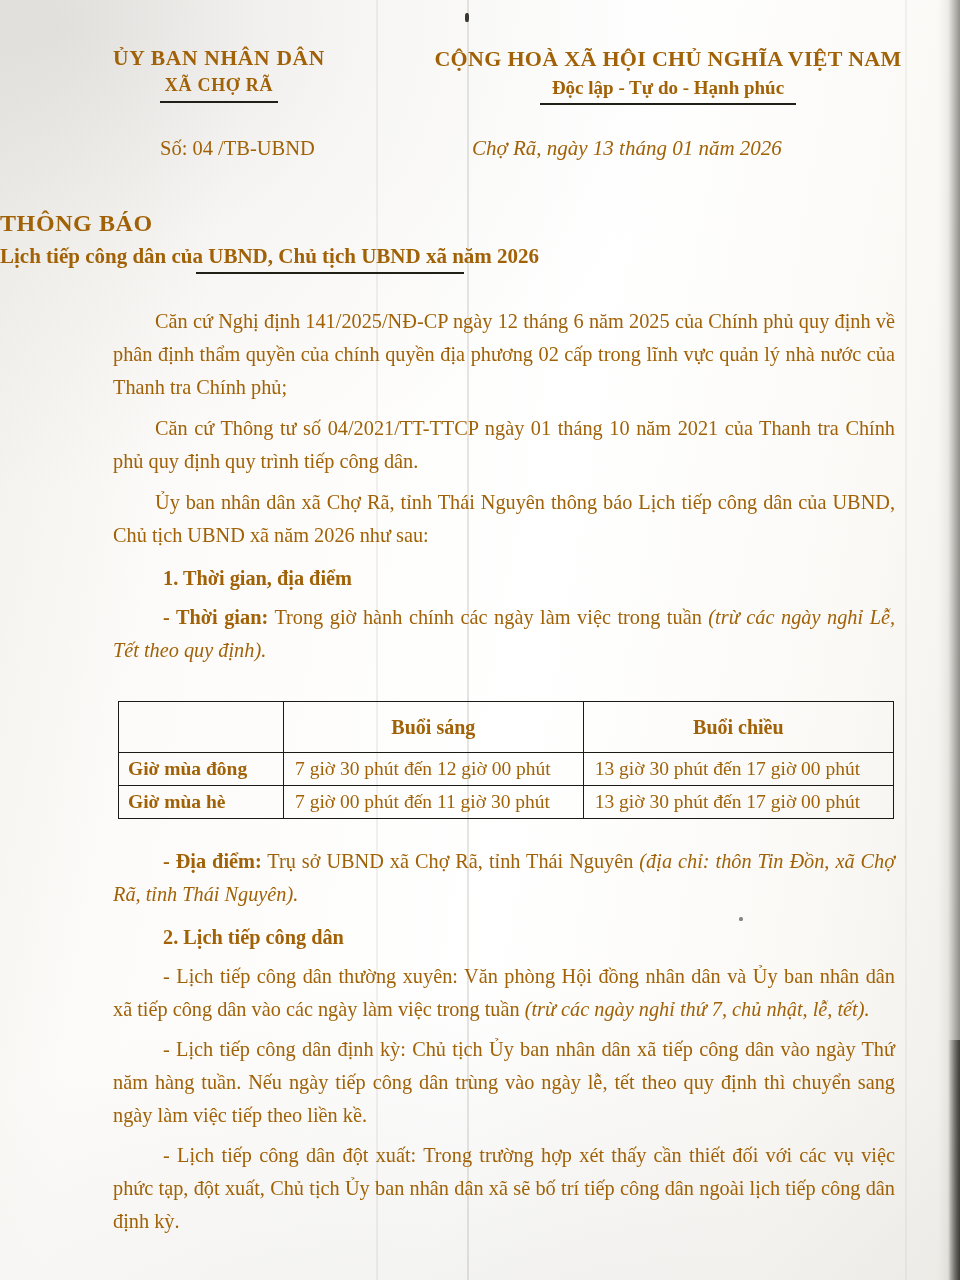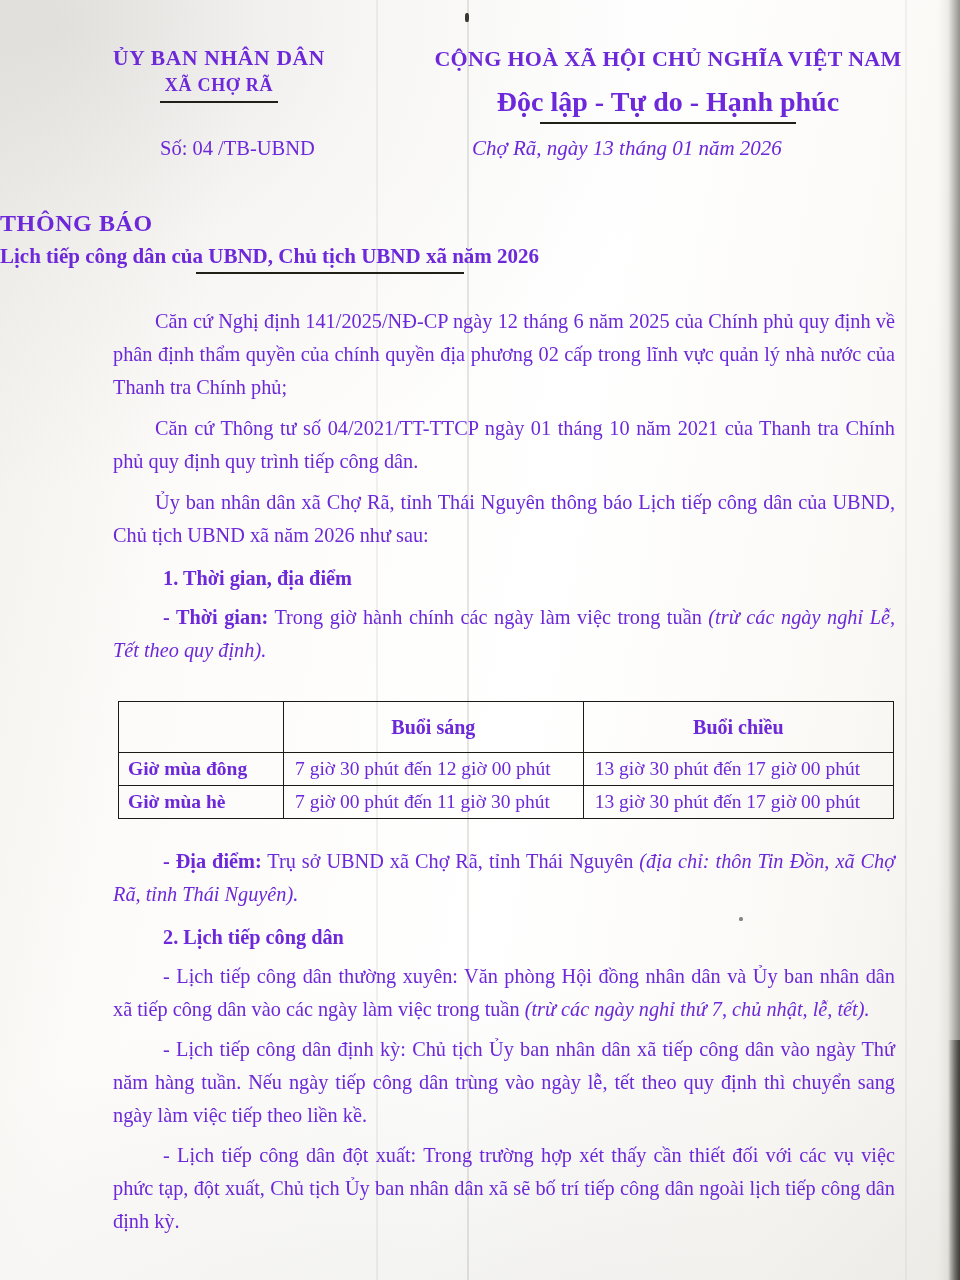--- a/index.html
+++ b/index.html
@@ -11,21 +11,21 @@
   body {
     font-family: "Liberation Serif", "DejaVu Serif", serif;
   }
 
   #page {
     position: relative;
     width: 960px;
     height: 1280px;
     overflow: hidden;
     background: #fbfaf8;
-    color: #6d28d9;
+    color: #a16207;
   }
 
   
   .paper-tone {
     position: absolute;
     inset: 0;
     background:
       radial-gradient(130% 70% at 6% 2%, rgba(150,150,150,0.20) 0%, rgba(170,170,170,0.07) 26%, rgba(255,255,255,0) 52%),
       radial-gradient(120% 60% at 50% 112%, rgba(120,118,110,0.13) 0%, rgba(255,255,255,0) 60%),
       linear-gradient(100deg, #f1efea 0%, #fcfbf9 22%, #ffffff 55%, #faf9f6 82%, #f0eee9 100%);
@@ -109,22 +109,22 @@
     margin: 5px auto 0 auto;
   }
   .nation-line1 {
     font-weight: bold;
     font-size: 22px;
     letter-spacing: 0.3px;
     white-space: nowrap;
   }
   .nation-line2 {
     font-weight: bold;
-    font-size: 28px;
-    margin-top: 14px;
+    font-size: 19px;
+    margin-top: 5px;
     display: inline-block;
   }
   .rule-medium {
     width: 256px;
     height: 2px;
     background: #201f18;
     margin: 4px auto 0 auto;
   }
   .doc-no {
     position: absolute;

